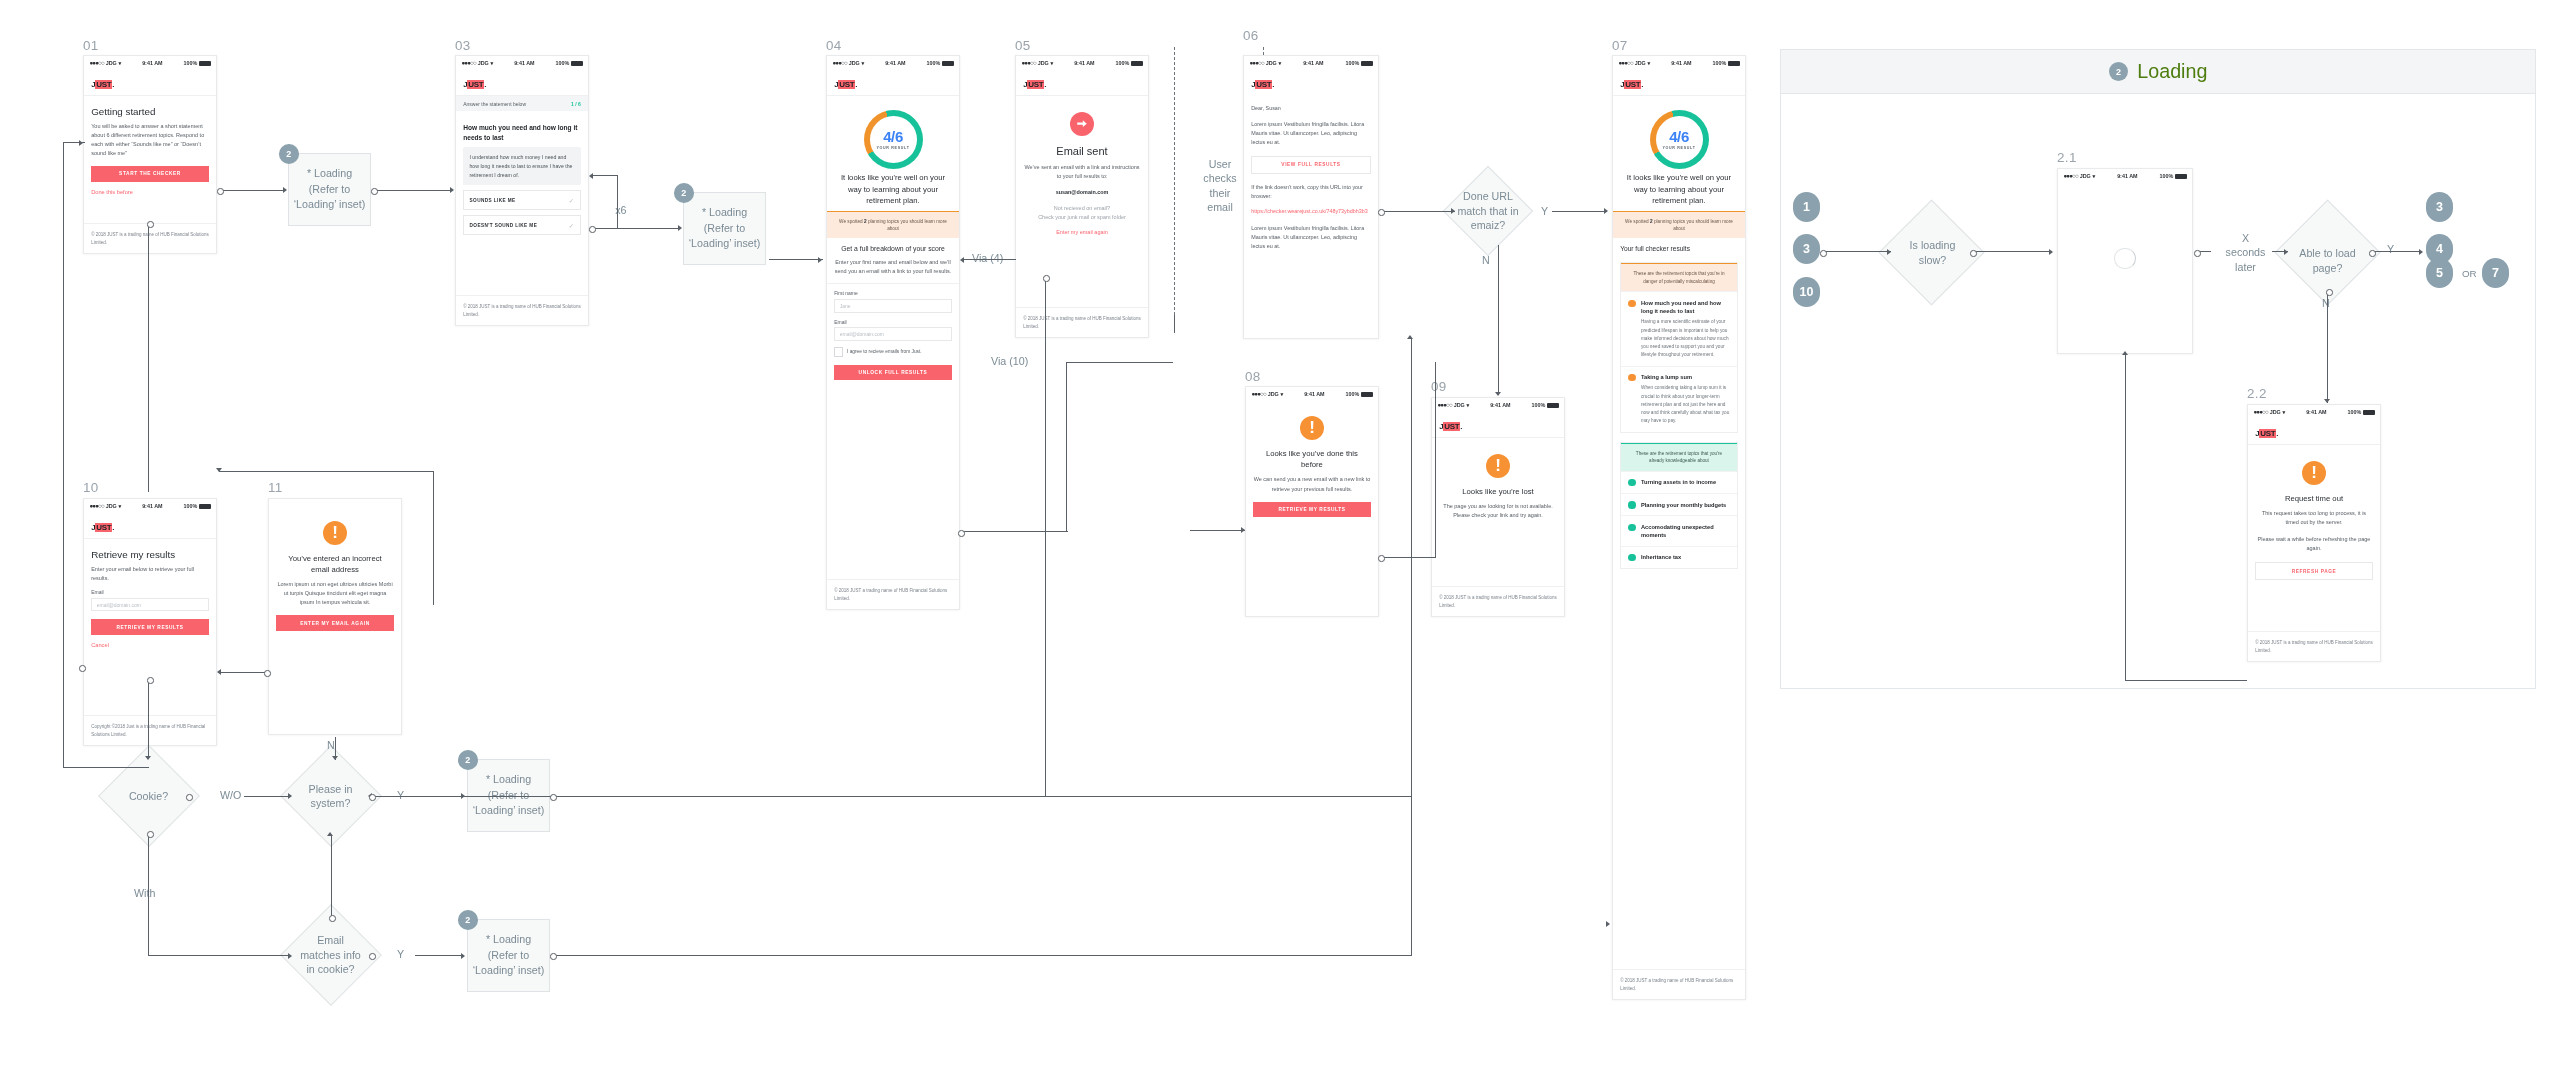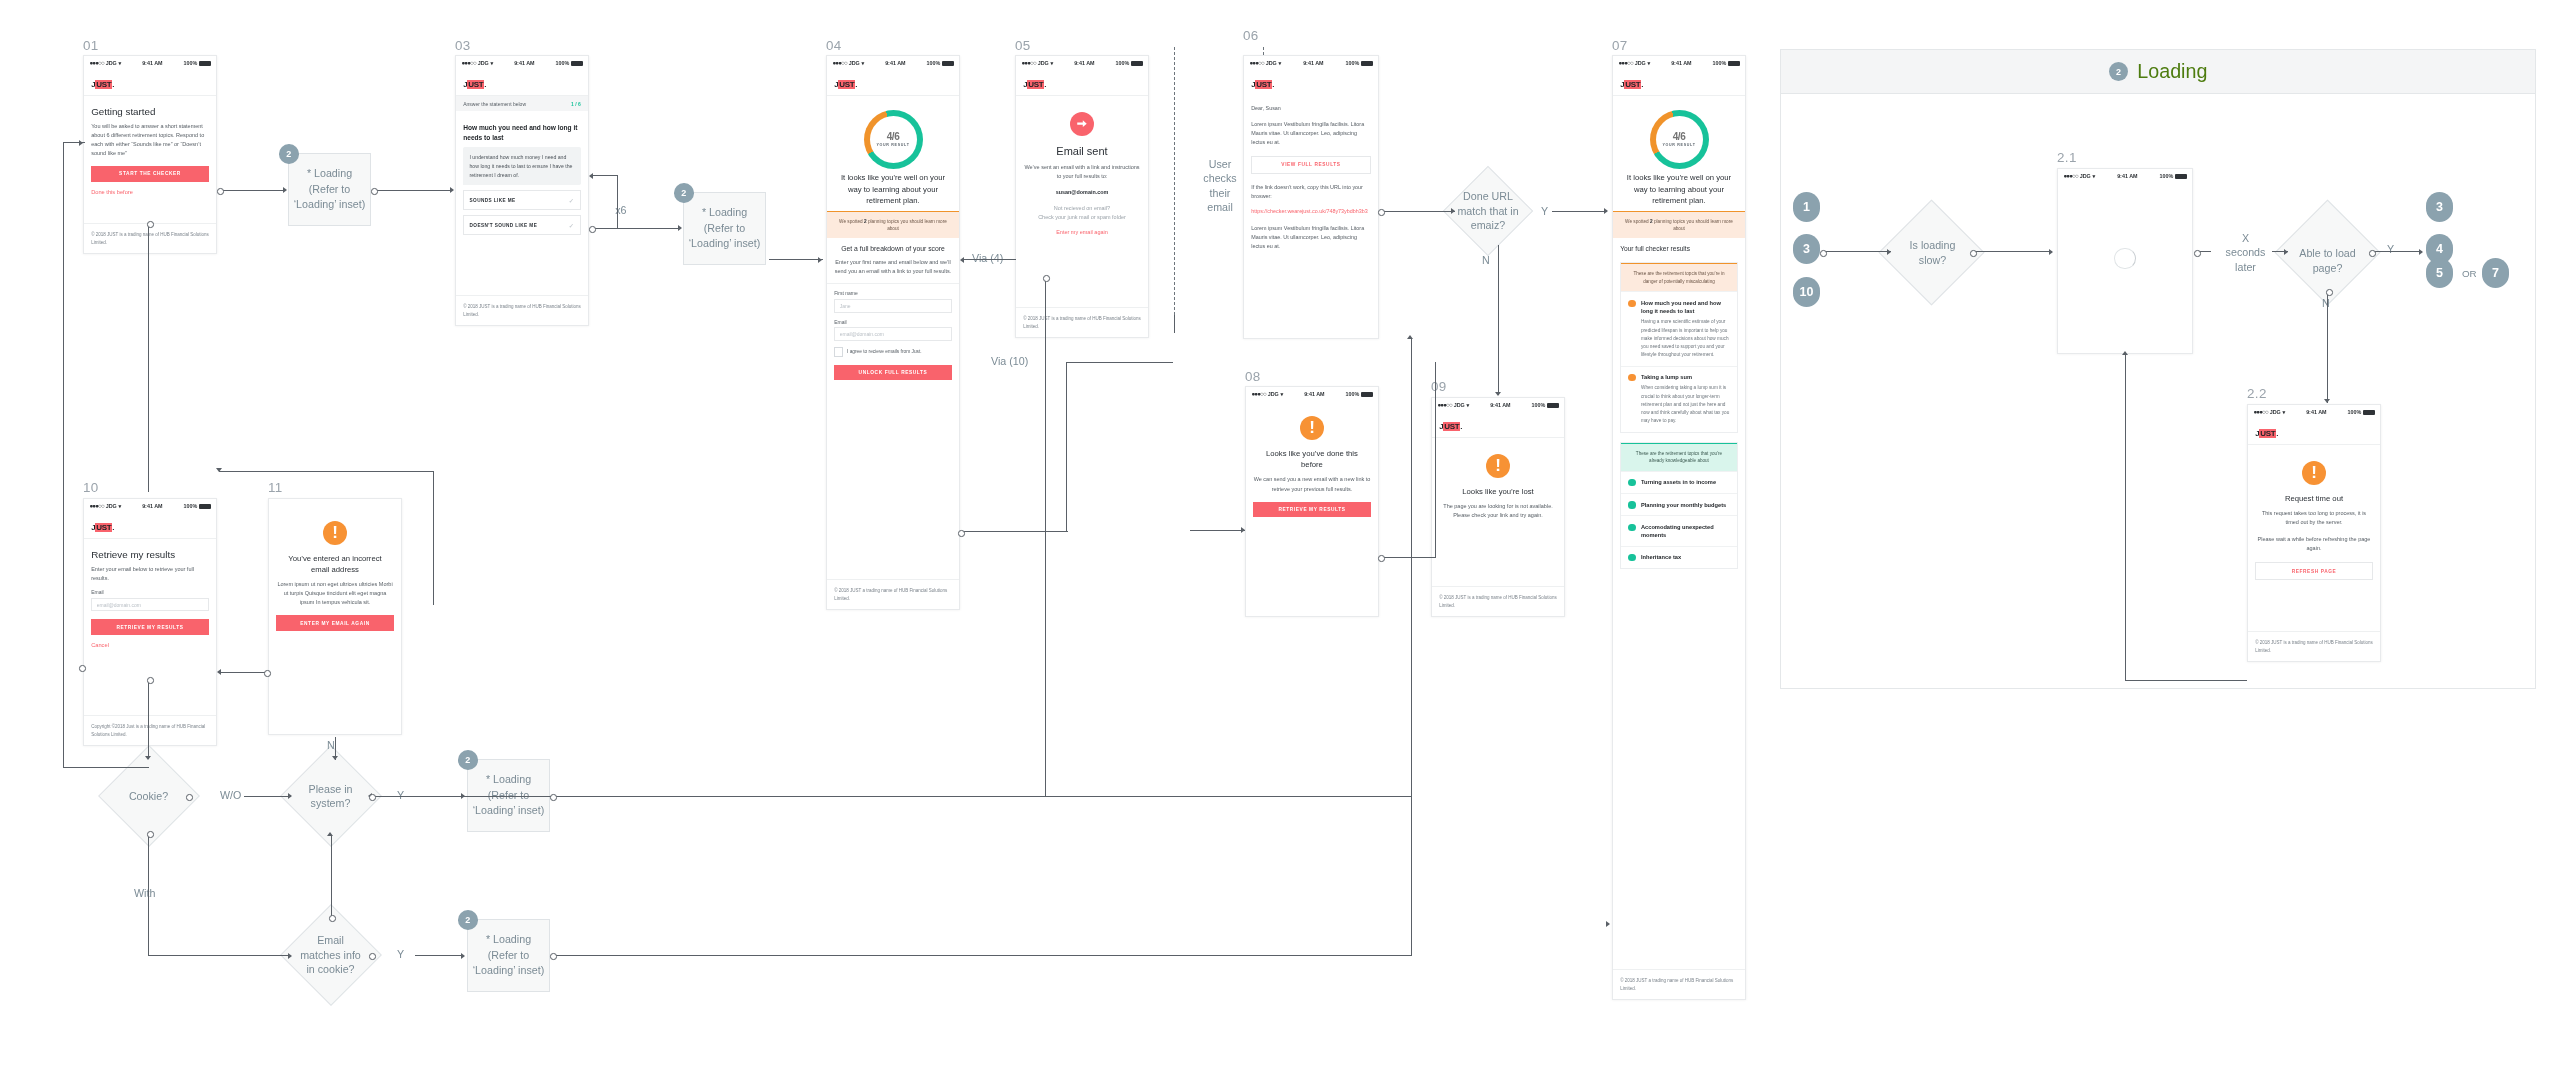--- a/index.html
+++ b/index.html
@@ -35,21 +35,21 @@
   .chk{display:flex;align-items:center;gap:3.6px;margin-top:6.3px;}
   .chkbox{width:7.2px;height:7.2px;border:0.9px solid #d6dade;background:#fff;}
   .chktxt{font-size:4.8px;color:#555c63;}
 
   
   .donut{width:59px;height:59px;border-radius:50%;margin:7.2px auto 1.8px;position:relative;
          background:conic-gradient(#17c29a 0deg 240deg,#f0932b 240deg 345deg,#17c29a 345deg 360deg);
          display:flex;align-items:center;justify-content:center;}
   .donut .hole{width:47px;height:47px;border-radius:50%;background:#fff;display:flex;
                flex-direction:column;align-items:center;justify-content:center;}
-  .donut .score{font-size:10px;font-weight:bold;color:#737373;letter-spacing:-0.4px;}
+  .donut .score{font-size:15px;font-weight:bold;color:#3b82f6;letter-spacing:-0.4px;}
   .donut .slbl{font-size:3.6px;letter-spacing:0.7px;color:#5d666e;font-weight:bold;margin-top:0.9px;}
   .bigtxt{font-size:7.7px;line-height:1.45;text-align:center;color:#2b3036;padding:1.8px 5.4px 5.4px;}
   .notice{background:#fdeadd;border-top:0.9px solid #f0932b;font-size:4.7px;line-height:1.6;
           text-align:center;color:#6b5546;padding:5.4px 6.3px;margin:0 -7.2px;}
   .notice b{color:#2b3036;}
   .sectlbl{text-align:center;font-size:6.8px;color:#2b3036;padding:7.2px 3.6px 5.4px;}
 
   
   .excl{width:24px;height:24px;border-radius:50%;background:#f79234;margin:9px auto 6.3px;
         color:#fff;font-size:17px;font-weight:bold;display:flex;align-items:center;justify-content:center;

